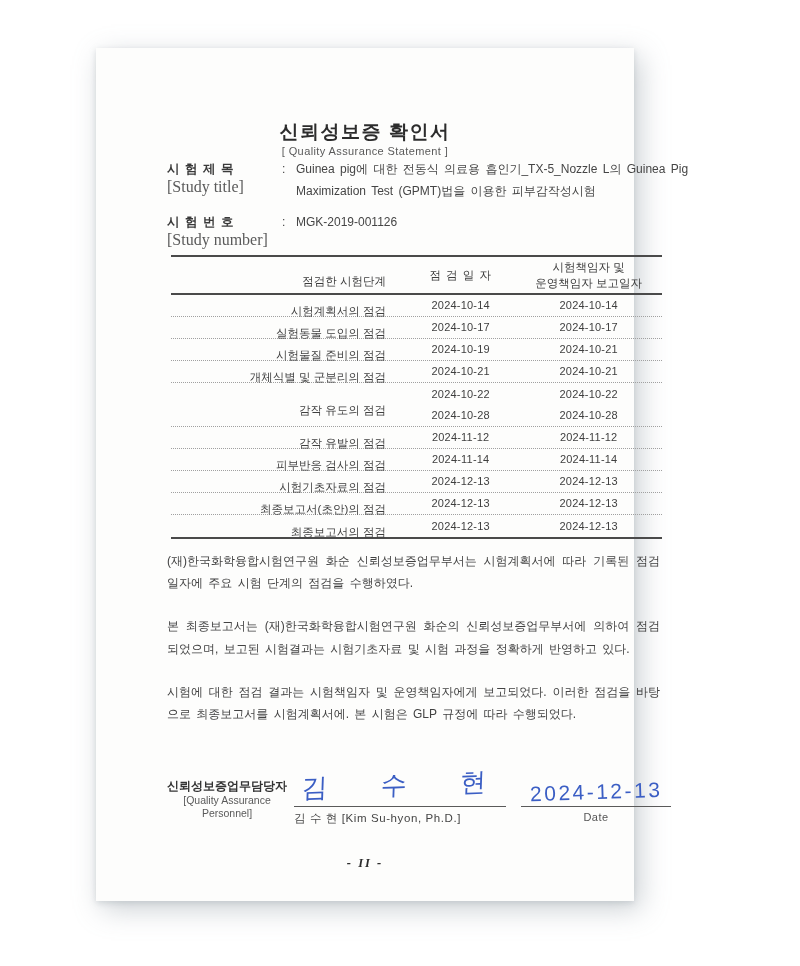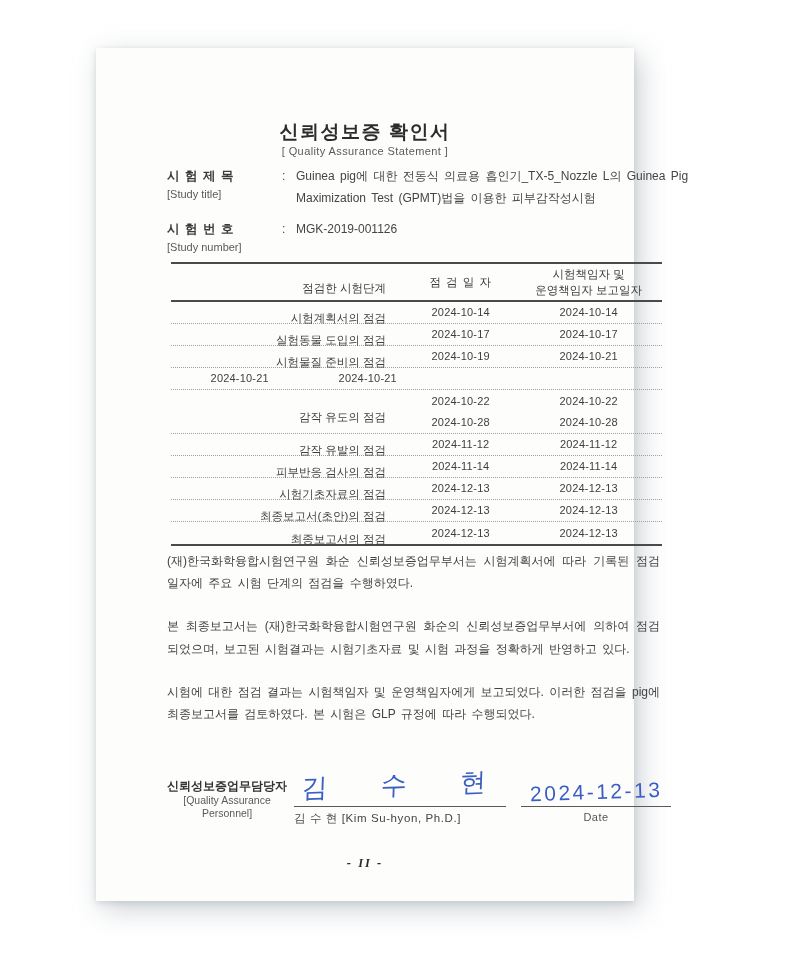--- a/index.html
+++ b/index.html
@@ -16,25 +16,25 @@
     position:absolute;left:96px;top:48px;width:538px;height:853px;
     background:var(--paper);
     box-shadow:6px 8px 26px rgba(140,150,160,0.45), 0 2px 6px rgba(160,168,175,0.35);
   }
   
   .doc-title{margin-top:72px;text-align:center;font-size:19px;font-weight:bold;
     letter-spacing:1.5px;color:#2c2c2c;line-height:24px;}
   .doc-subtitle{text-align:center;font-size:11px;color:#5a5a5a;line-height:14px;letter-spacing:0.4px;}
   
   .field{display:flex;margin-left:71px;margin-right:40px;}
-  .field.study-title{margin-top:7px;}
+  .field.study-title{}
   .field.study-number{margin-top:9px;}
   .field-labels{width:115px;flex:none;}
   .klabel{font-size:12.5px;font-weight:bold;color:#3a3a3a;line-height:22px;letter-spacing:1px;}
-  .elabel{font-size:11px;color:#5a5a5a;line-height:14px;}
+  .elabel{font-size:16px;color:#5a5a5a;line-height:14px;font-family:Liberation Serif, serif;}
   .colon{flex:none;width:14px;font-size:12px;line-height:22px;color:#444;}
   .field-value{font-size:12px;color:#454545;line-height:22px;white-space:nowrap;word-spacing:2px;}
   
   .qa-table{margin-left:75px;width:491px;margin-top:8px;font-size:11.5px;}
   .thead{display:flex;align-items:center;height:40px;
     border-top:2px solid var(--rule_dark);border-bottom:2px solid var(--rule_dark);
     color:#3c3c3c;}
   .tbody{border-bottom:2px solid var(--rule_dark);}
   .trow{display:flex;align-items:center;height:22px;border-bottom:1px dotted #a0a0a0;}
   .trow.double{height:44px;}
@@ -132,20 +132,21 @@
         <div class="trow">
           <div class="c1">시험물질 준비의 점검</div>
           <div class="c2">
               <div class="date">2024-10-19</div>
             </div>
           <div class="c3">
               <div class="date">2024-10-21</div>
             </div>
         </div>
         <div class="trow">
+          <div class="c1">개체식별 및 군분리의 점검</div>
           <div class="c2">
               <div class="date">2024-10-21</div>
             </div>
           <div class="c3">
               <div class="date">2024-10-21</div>
             </div>
         </div>
         <div class="trow double">
           <div class="c1">감작 유도의 점검</div>
           <div class="c2">
@@ -201,21 +202,21 @@
           <div class="c3">
               <div class="date">2024-12-13</div>
             </div>
         </div>
       </div>
     </div>
 
     <div class="paragraphs">
       <p>(재)한국화학융합시험연구원 화순 신뢰성보증업무부서는 시험계획서에 따라 기록된 점검일자에 주요 시험 단계의 점검을 수행하였다.</p>
       <p>본 최종보고서는 (재)한국화학융합시험연구원 화순의 신뢰성보증업무부서에 의하여 점검되었으며, 보고된 시험결과는 시험기초자료 및 시험 과정을 정확하게 반영하고 있다.</p>
-      <p>시험에 대한 점검 결과는 시험책임자 및 운영책임자에게 보고되었다. 이러한 점검을 pig에 최종보고서를 검토하였다. 본 시험은 GLP 규정에 따라 수행되었다.</p>
+      <p>시험에 대한 점검 결과는 시험책임자 및 운영책임자에게 보고되었다. 이러한 점검을 바탕으로 최종보고서를 시험계획서에. 본 시험은 GLP 규정에 따라 수행되었다.</p>
     </div>
 
     <div class="signature">
       <div class="sig-label-col">
         <div class="sig-label">신뢰성보증업무담당자</div>
         <div class="sig-label-en">[Quality Assurance</div>
         <div class="sig-label-en">Personnel]</div>
       </div>
       <div class="sig-col">
         <div class="hand-area">

